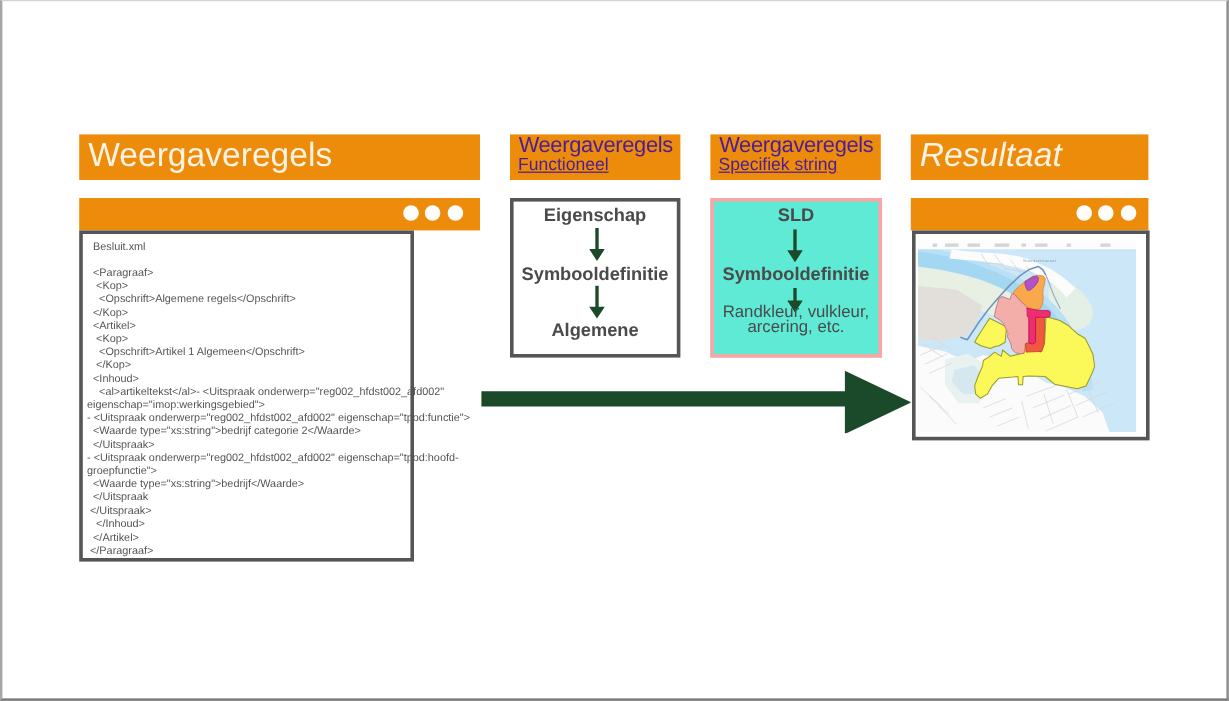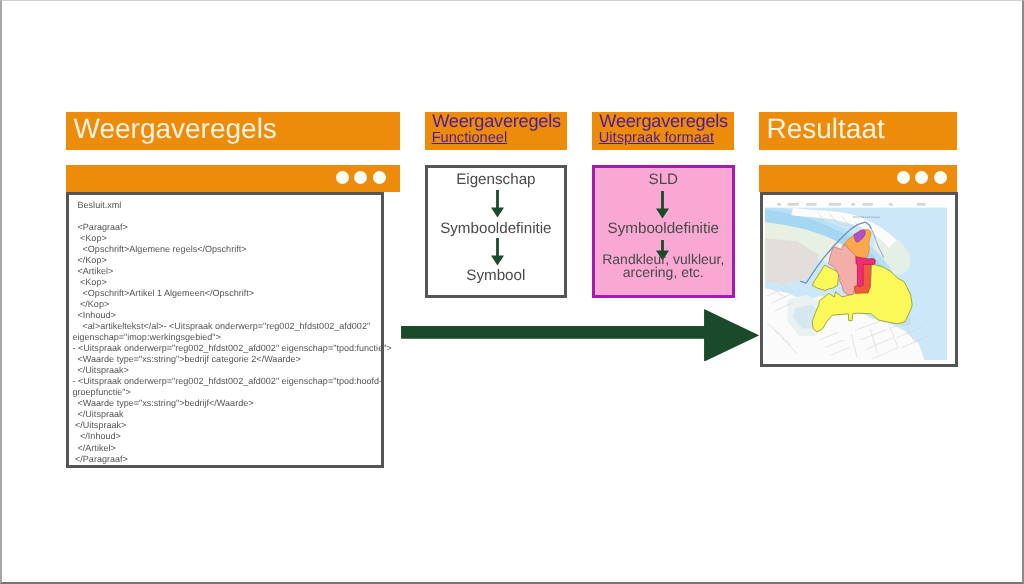--- a/index.html
+++ b/index.html
@@ -11,39 +11,39 @@
   #inner{position:absolute;left:-2px;top:-1px;width:1024px;height:584px;}
   .abs{position:absolute;}
 
   
   #p1-title{left:66px;top:112px;width:334px;height:38px;background:#ED8B0B;}
   #p1-title span{position:absolute;left:7.5px;top:1px;font-size:28px;color:#FDF3E2;font-weight:400;}
 
   #p1-bar{left:66px;top:165px;width:334px;height:27px;background:#ED8B0B;}
   .dot{position:absolute;width:13px;height:13px;border-radius:50%;background:#FFFEFB;top:6px;}
 
-  #p1-code{left:66px;top:192px;width:318px;height:276px;background:#fff;border:3px solid #555555;box-sizing:border-box;}
+  #p1-code{left:66px;top:192px;width:279px;height:276px;background:#fff;border:3px solid #555555;box-sizing:border-box;}
   #p1-code .codewrap{position:absolute;left:3.5px;top:4.5px;right:2px;font-size:9.05px;color:#555;
                      line-height:11.05px;white-space:pre;font-weight:400;}
 
   
   .wr-title{background:#ED8B0B;color:#4c1d95;}
   .wr-l1{position:absolute;font-size:18.2px;line-height:18px;letter-spacing:-0.25px;}
   .wr-l2{position:absolute;font-size:14.6px;line-height:14px;text-decoration:underline;}
 
   #p2-title{left:424.7px;top:112px;width:142.2px;height:37.5px;}
   #p3-title{left:591.8px;top:112px;width:142.4px;height:37.5px;}
 
   #p2-box{left:424.5px;top:164.5px;width:142.7px;height:133.5px;border:3px solid #555555;box-sizing:border-box;background:#fff;}
-  #p3-box{left:591.8px;top:164.5px;width:143px;height:133.5px;border:3px solid #a21caf;box-sizing:border-box;background:#f9a8d4;}
-  .fbox-txt{position:absolute;width:100%;text-align:center;font-size:15.2px;color:#4a4a4a;}
+  #p3-box{left:591.8px;top:164.5px;width:143px;height:133.5px;border:3px solid #fca5a5;box-sizing:border-box;background:#5eead4;}
+  .fbox-txt{position:absolute;width:100%;text-align:center;font-size:15.2px;color:#4a4a4a;font-weight:bold;}
 
   
   #p4-title{left:759px;top:112px;width:198px;height:38px;background:#ED8B0B;}
-  #p4-title span{position:absolute;left:7.5px;top:1px;font-size:28px;color:#FDF3E2;}
+  #p4-title span{position:absolute;left:7.5px;top:1px;font-size:28px;color:#FDF3E2;font-style:italic;}
   #p4-bar{left:759px;top:165px;width:198px;height:27px;background:#ED8B0B;}
   #p4-map{left:759.7px;top:192.4px;width:198.4px;height:174.6px;border:3.6px solid #555555;box-sizing:border-box;background:#fff;}
   #p4-map svg{position:absolute;left:2.7px;top:5px;width:182px;height:160px;}
 
   
   #arrow{left:400.9px;top:308.6px;width:358.5px;height:52.7px;}
 </style>
 </head>
 <body>
 
@@ -91,26 +91,26 @@
   </div>
   <div class="abs" id="p2-box">
     <div class="fbox-txt" style="top:3.5px">Eigenschap</div>
     <svg class="abs" style="left:63.2px;top:22.9px;width:13px;height:27.5px" viewBox="0 0 13 27.5">
       <path d="M5.1 0 h2.8 v17.6 h5.1 L6.5 27.5 L0 17.6 H5.1 Z" fill="#1B4A2A"></path>
     </svg>
     <div class="fbox-txt" style="top:52px">Symbooldefinitie</div>
     <svg class="abs" style="left:63.2px;top:70.9px;width:13px;height:27.5px" viewBox="0 0 13 27.5">
       <path d="M5.1 0 h2.8 v17.6 h5.1 L6.5 27.5 L0 17.6 H5.1 Z" fill="#1B4A2A"></path>
     </svg>
-    <div class="fbox-txt" style="top:99.5px">Symbool</div>
+    <div class="fbox-txt" style="top:99.5px">Algemene</div>
   </div>
 
   <div class="abs wr-title" id="p3-title">
     <div class="wr-l1" style="left:7.5px;top:0px">Weergaveregels</div>
-    <div class="wr-l2" style="left:7px;top:19px">Uitspraak formaat</div>
+    <div class="wr-l2" style="left:7px;top:19px">Specifiek string</div>
   </div>
   <div class="abs" id="p3-box">
     <div class="fbox-txt" style="top:3.5px">SLD</div>
     <svg class="abs" style="left:61.5px;top:23.9px;width:13px;height:27.5px" viewBox="0 0 13 27.5">
       <path d="M5.1 0 h2.8 v17.6 h5.1 L6.5 27.5 L0 17.6 H5.1 Z" fill="#1B4A2A"></path>
     </svg>
     <div class="fbox-txt" style="top:52px">Symbooldefinitie</div>
     <svg class="abs" style="left:61.5px;top:72.1px;width:13px;height:20.4px" viewBox="0 0 13 20.4">
       <path d="M5.1 0 h2.8 v10.5 h5.1 L6.5 20.4 L0 10.5 H5.1 Z" fill="#1B4A2A"></path>
     </svg>

